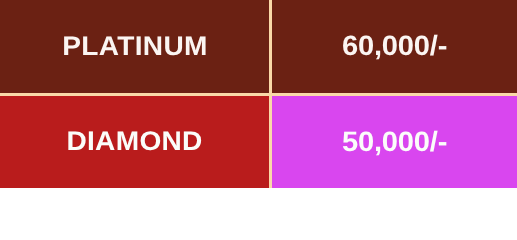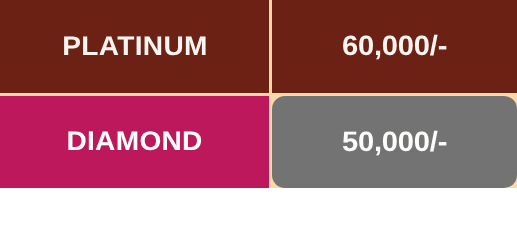--- a/index.html
+++ b/index.html
@@ -80,22 +80,22 @@
   <div class="tier-row row-platinum">
     <div class="cell cell-name" style="background: rgb(107, 33, 19);">
       <span class="cell-text" style="color: rgb(251, 245, 242);">PLATINUM</span>
     </div>
     <div class="cell cell-price" style="background: rgb(107, 33, 19);">
       <span class="cell-text" style="color: rgb(251, 245, 242);">60,000/-</span>
     </div>
   </div>
 
   <div class="tier-row row-diamond">
-    <div class="cell cell-name" style="background: #be185d;">
+    <div class="cell cell-name" style="background: #b91c1c;">
       <span class="cell-text" style="color: rgb(251, 253, 250);">DIAMOND</span>
     </div>
-    <div class="cell cell-price" style="background: #737373; border-radius: 13px;">
+    <div class="cell cell-price" style="background: #d946ef;">
       <span class="cell-text" style="color: rgb(251, 253, 250);">50,000/-</span>
     </div>
   </div>
 
 
 </div>
 
 </body></html>

